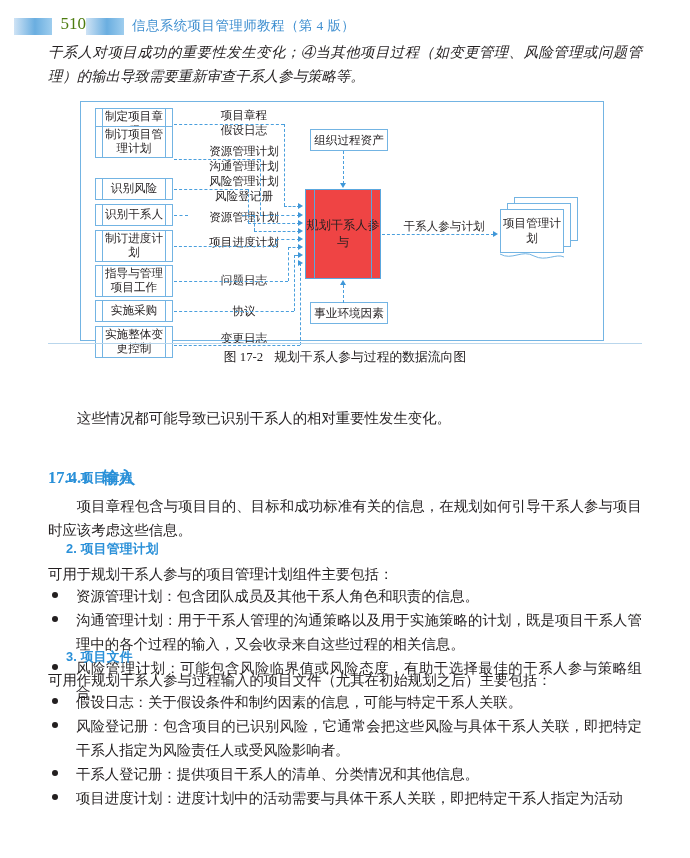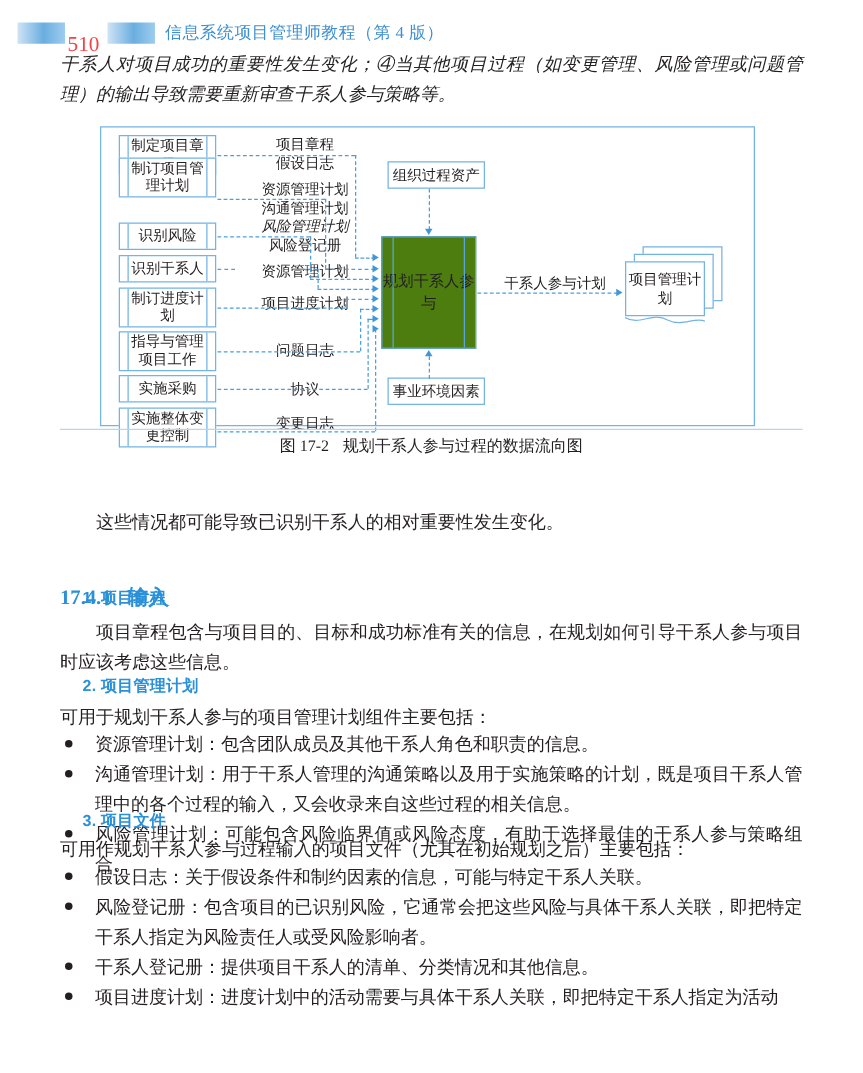--- a/index.html
+++ b/index.html
@@ -16,23 +16,22 @@
     position:absolute; left:0; top:14px; width:690px; height:26px;
   }
   .hdr-block{
     position:absolute; top:4px; height:17px;
     background:linear-gradient(90deg,#cfe3f5 0%,#6aaee0 55%,#9ecdee 100%);
   }
   #hdr-block-left{ left:14px; width:38px; }
   #hdr-block-right{ left:86px; width:38px; }
   #page-number{
     position:absolute; left:54px; top:0px; width:32px;
-    text-align:left; font-size:17px; color:#ef4444;
+    text-align:right; font-size:17px; color:#4d7c0f;
     font-family:"Liberation Serif", serif;
-    margin-top:12px;
   }
   #header-title{
     position:absolute; left:132px; top:3px;
     font-size:13.5px; color:#3f8fd0; letter-spacing:.4px;
     font-family:"Liberation Serif", serif; white-space:nowrap;
   }
   
   .para{
     position:absolute;
     font-size:14.4px;
@@ -149,21 +148,21 @@
     position:absolute; width:0;height:0;
     border-bottom:5px solid #3f97d8;
     border-left:3px solid transparent;
     border-right:3px solid transparent;
   }
   
   #central{
     position:absolute; left:257px; top:92px; width:76px; height:90px;
     box-sizing:border-box;
     border:1px solid #5aa7de;
-    background:#4d7c0f;
+    background:#ef4444;
     font-size:12.2px; line-height:17px; text-align:center;
     display:flex; align-items:center; justify-content:flex-start;
     color:#231f20;
   }
   #central::before,#central::after{
     content:""; position:absolute; top:0;bottom:0;width:0;
     border-left:1px solid #5aa7de;
   }
   #central::before{ left:8px; }
   #central::after{ right:8px; }
@@ -240,21 +239,21 @@
     <span>实施采购</span>
     </div>
   <div class="proc" style="left:47px;  top:229px; width:78px; height:32px;">
     <span>实施整体变更控制</span>
     </div>
 
   <div class="dlabel" style="left:136px; top:11px;  width:120px;">项目章程</div>
   <div class="dlabel" style="left:136px; top:26px;  width:120px;">假设日志</div>
   <div class="dlabel" style="left:136px; top:47px;  width:120px;">资源管理计划</div>
   <div class="dlabel" style="left:136px; top:62px;  width:120px;">沟通管理计划</div>
-  <div class="dlabel" style="left:136px; top:77px;  width:120px;font-style:italic;">风险管理计划</div>
+  <div class="dlabel" style="left:136px; top:77px;  width:120px;">风险管理计划</div>
   <div class="dlabel" style="left:136px; top:92px;  width:120px;">风险登记册</div>
   <div class="dlabel" style="left:136px; top:113px; width:120px;">资源管理计划</div>
   <div class="dlabel" style="left:136px; top:138px; width:120px;">项目进度计划</div>
   <div class="dlabel" style="left:136px; top:176px; width:120px;">问题日志</div>
   <div class="dlabel" style="left:136px; top:207px; width:120px;">协议</div>
   <div class="dlabel" style="left:136px; top:234px; width:120px;">变更日志</div>
 
   <div class="dash-h" style="left:126px; top:27px;  width:110px;"></div>
   <div class="dash-h" style="left:236px; top:27px;  width:1px;"></div>
   <div class="dash-v" style="left:236px; top:27px;  height:82px;"></div>

